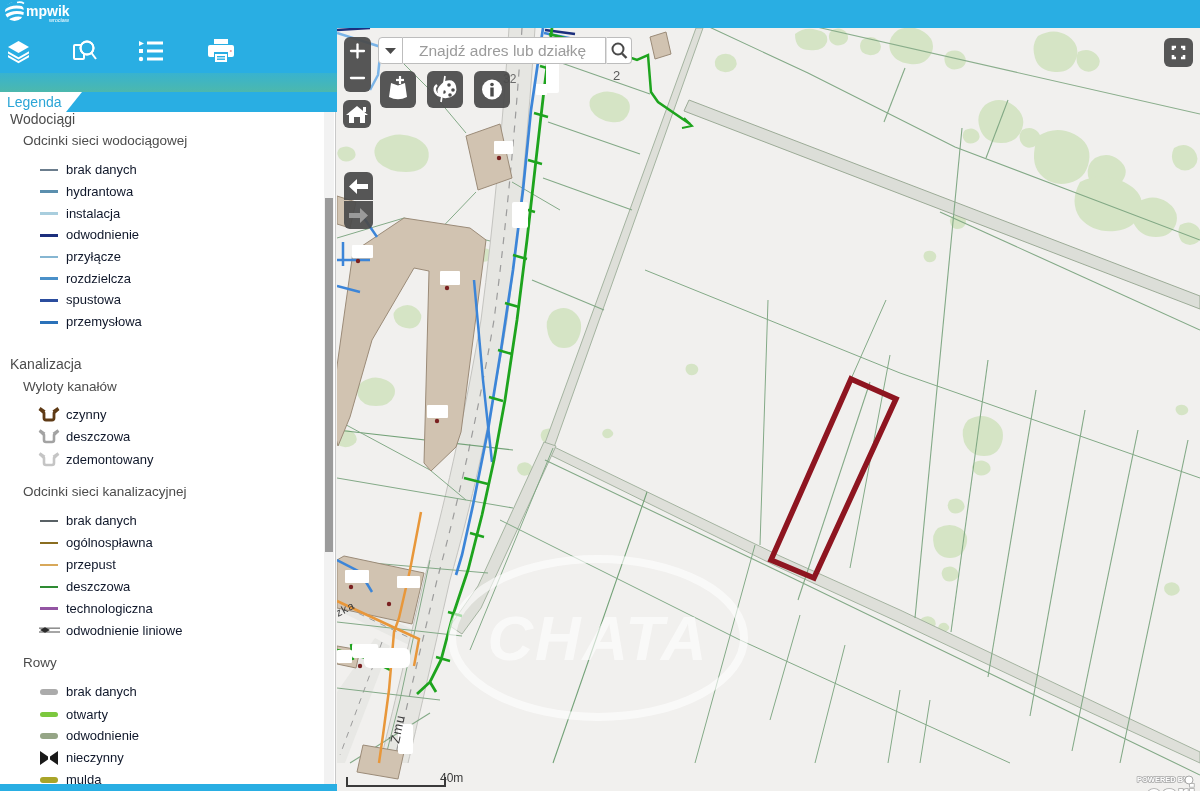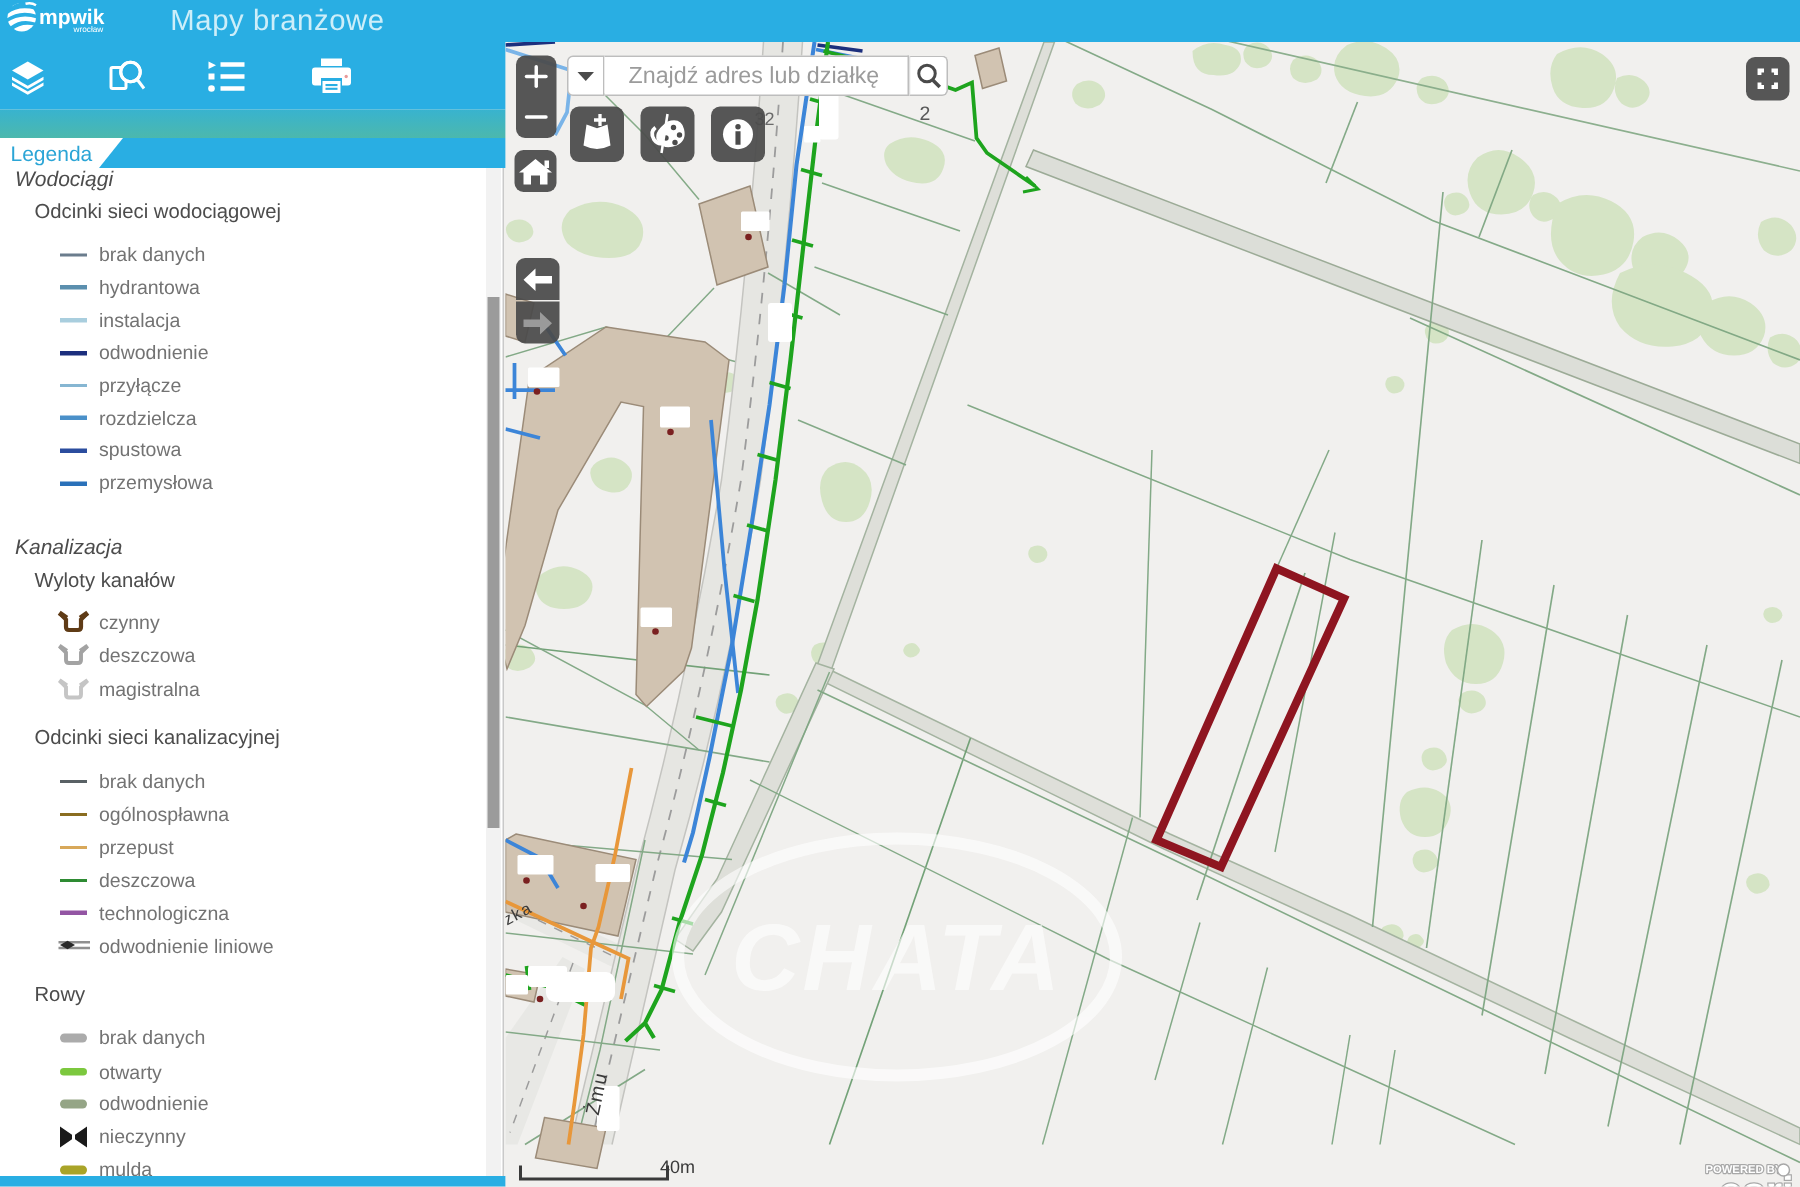--- a/index.html
+++ b/index.html
@@ -10,23 +10,23 @@
   #toolbar{position:absolute;left:0;top:28px;width:337px;height:45px;background:#29aee3;}
   #tealband{position:absolute;left:0;top:73px;width:337px;height:19px;
     background:linear-gradient(#38b3cf,#4cb8ad);}
   #tabrow{position:absolute;left:0;top:92px;width:337px;height:20px;background:#29aee3;}
   #tab{position:absolute;left:0;top:0;width:66px;height:20px;background:#ffffff;}
   #tabslant{position:absolute;left:66px;top:0;width:0;height:0;
     border-top:20px solid #ffffff;border-right:16px solid transparent;}
   #tabtext{position:absolute;left:7px;top:2px;font-size:14px;color:#2ba5d6;}
   #panel{position:absolute;left:0;top:112px;width:335px;height:672px;background:#ffffff;border-right:1px solid #c9c9c9;}
   #panelbottom{position:absolute;left:0;top:784px;width:337px;height:7px;background:#29aee3;}
-  .sect1{position:absolute;left:10px;font-size:14px;color:#4c4c4c;font-style:italic;}
+  .sect1{position:absolute;left:10px;font-size:14px;color:#4c4c4c;}
   .sect2{position:absolute;left:23px;font-size:13.5px;color:#4c4c4c;}
-  .item{position:absolute;left:66px;font-size:13px;color:#737373;}
+  .item{position:absolute;left:66px;font-size:13px;color:#0f172a;}
   .sw{position:absolute;left:40px;width:18px;height:22px;}
   #scrolltrack{position:absolute;left:324px;top:112px;width:10px;height:672px;background:#f2f2f2;}
   #scrollthumb{position:absolute;left:325px;top:198px;width:8px;height:354px;background:#9b9b9b;}
   #maparea{position:absolute;left:337px;top:28px;width:863px;height:763px;}
   
   .mbtn{position:absolute;background:#4b4b4bee;border-radius:6px;}
   #title{position:absolute;left:0px;top:0px;width:370px;text-align:center;
     font-size:19.5px;color:#cdeef9;letter-spacing:0.4px;top:3px;}
 </style>
 </head>
@@ -39,21 +39,20 @@
     <g fill="#29aee3">
       <path d="M2,7.5 Q10,2.5 21,6.5 L21,3.5 Q12,-2.5 3,4.5 Z" transform="rotate(-6 11 10)"></path>
       <path d="M1,13 Q11,7.5 21.5,12.5 L21.5,10 Q11,5 1,10.5 Z" transform="rotate(-6 11 10)"></path>
       <path d="M4,18.5 Q11,14 19.5,17 L20,15 Q11,11 3.5,15.8 Z" transform="rotate(-6 11 10)"></path>
     </g>
     <path d="M14,1.5 Q18,0.5 21,2.5" fill="none" stroke="#ffffff" stroke-width="1.6"></path>
     <text x="23" y="15" font-size="14" font-weight="bold" fill="#ffffff" font-family="Liberation Sans,sans-serif">mpwik</text>
     <text x="46" y="20.5" font-size="5.5" fill="#ffffff" font-family="Liberation Sans,sans-serif">wrocław</text>
   </svg>
 
-  <div id="title">Mapy branżowe</div>
 </div>
 
 <div id="toolbar">
 
   <svg class="abs" style="left:5px;top:10px" width="27" height="27" viewBox="0 0 27 27">
     <g fill="#ffffff">
       <path d="M13.5,3 L24,9 L13.5,15 L3,9 Z"></path>
       <path d="M3,13.2 L13.5,19.2 L24,13.2 L24,15.4 L13.5,21.4 L3,15.4 Z"></path>
       <path d="M3,18.4 L13.5,24.4 L24,18.4 L24,20.6 L13.5,26.6 L3,20.6 Z" transform="translate(0,-1.4)"></path>
     </g>
@@ -146,21 +145,21 @@
     <path d="M1.5,2.5 L6.5,6" stroke="#a3a3a3" stroke-width="3"></path>
     <path d="M20.5,2.5 L15.5,6" stroke="#a3a3a3" stroke-width="3"></path>
   </svg>
   <div class="item" style="top:429px">deszczowa</div>
 
   <svg class="abs" style="left:38px;top:450.5px" width="22" height="18" viewBox="0 0 22 18">
     <path d="M2,3 L6,7 L6,12 Q6,14 8,14 L14,14 Q16,14 16,12 L16,7 L20,3" fill="none" stroke="#c5c5c5" stroke-width="2.6"></path>
     <path d="M1.5,2.5 L6.5,6" stroke="#c5c5c5" stroke-width="3"></path>
     <path d="M20.5,2.5 L15.5,6" stroke="#c5c5c5" stroke-width="3"></path>
   </svg>
-  <div class="item" style="top:451.5px">magistralna</div>
+  <div class="item" style="top:451.5px">zdemontowany</div>
 
   <div class="sect2" style="top:484px">Odcinki sieci kanalizacyjnej</div>
 
   <div class="sw" style="top:519.5px;height:2.5px;background:#596165"></div>
   <div class="item" style="top:513px">brak danych</div>
 
   <div class="sw" style="top:541.5px;height:2.5px;background:#8a6d20"></div>
   <div class="item" style="top:535px">ogólnospławna</div>
 
   <div class="sw" style="top:563.5px;height:2.5px;background:#d8a85a"></div>

